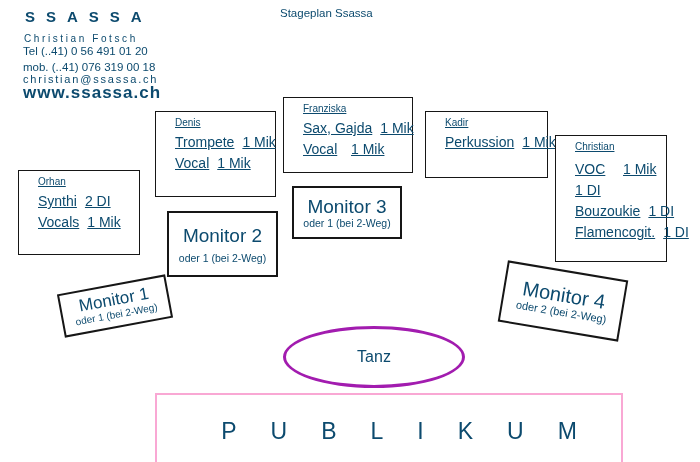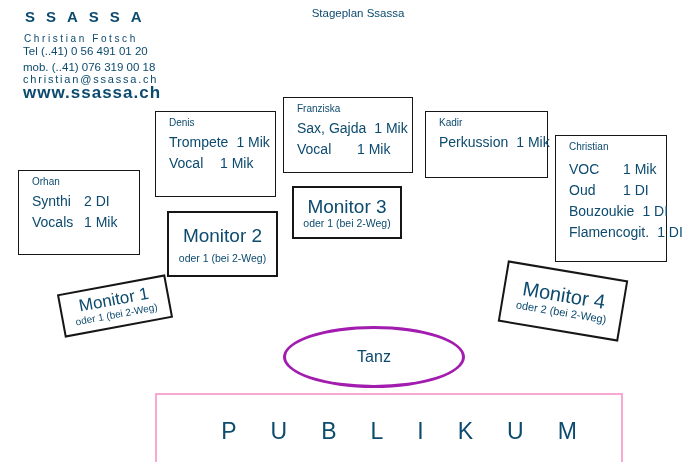--- a/index.html
+++ b/index.html
@@ -16,28 +16,29 @@
   .abs { position: absolute; white-space: nowrap; }
 
   
   .logo      { left: 25px; top: 8px;  font-size: 15px; font-weight: 700; letter-spacing: 11px; }
   .c-name    { left: 24px; top: 33px; font-size: 10px; letter-spacing: 2.6px; }
   .c-tel     { left: 23px; top: 45px; font-size: 11.5px; }
   .c-mob     { left: 23px; top: 61px; font-size: 11.5px; }
   .c-mail    { left: 23px; top: 73px; font-size: 11px; letter-spacing: 1.8px; }
   .c-web     { left: 23px; top: 83px; font-size: 17px; font-weight: 700; letter-spacing: 1px; }
 
-  .title { left: 268px; top: 7px; width: 180px; text-align: center; font-size: 11.5px; }
+  .title { left: 280px; top: 7px; width: 180px; text-align: left; font-size: 11.5px; }
 
   
   .pbox {
     position: absolute;
     border: 1.5px solid #161616;
     background: #fff;
-    padding: 4px 13px;
+    padding: 4px 19px;
+    text-decoration: underline;
   }
   .pname { font-size: 10px; line-height: 13px; margin-bottom: 3px; white-space: nowrap; }
   .prow  { display: flex; justify-content: space-between; font-size: 14px; line-height: 21px; white-space: nowrap; gap: 8px; }
   .prow .instr { flex: 1 1 auto; }
   .prow .io    { flex: 0 0 auto; width: 42px; text-align: left; }
 
   #box-orhan     { left: 18px;  top: 170px; width: 122px; height: 85px; }
   #box-denis     { left: 155px; top: 111px; width: 121px; height: 86px; }
   #box-franziska { left: 283px; top: 97px;  width: 130px; height: 76px; }
   #box-kadir     { left: 425px; top: 111px; width: 123px; height: 67px; }
@@ -150,21 +151,20 @@
     </div>
   </div>
 
   <div class="pbox" id="box-christian">
     <div class="pname">Christian</div>
     <div class="prow">
       <span class="instr">VOC</span>
       <span class="io">1 Mik</span>
     </div>
     <div class="prow">
-      <span class="instr">Oud</span>
       <span class="io">1 DI</span>
     </div>
     <div class="prow">
       <span class="instr">Bouzoukie</span>
       <span class="io">1 DI</span>
     </div>
     <div class="prow">
       <span class="instr">Flamencogit.</span>
       <span class="io">1 DI</span>
     </div>

